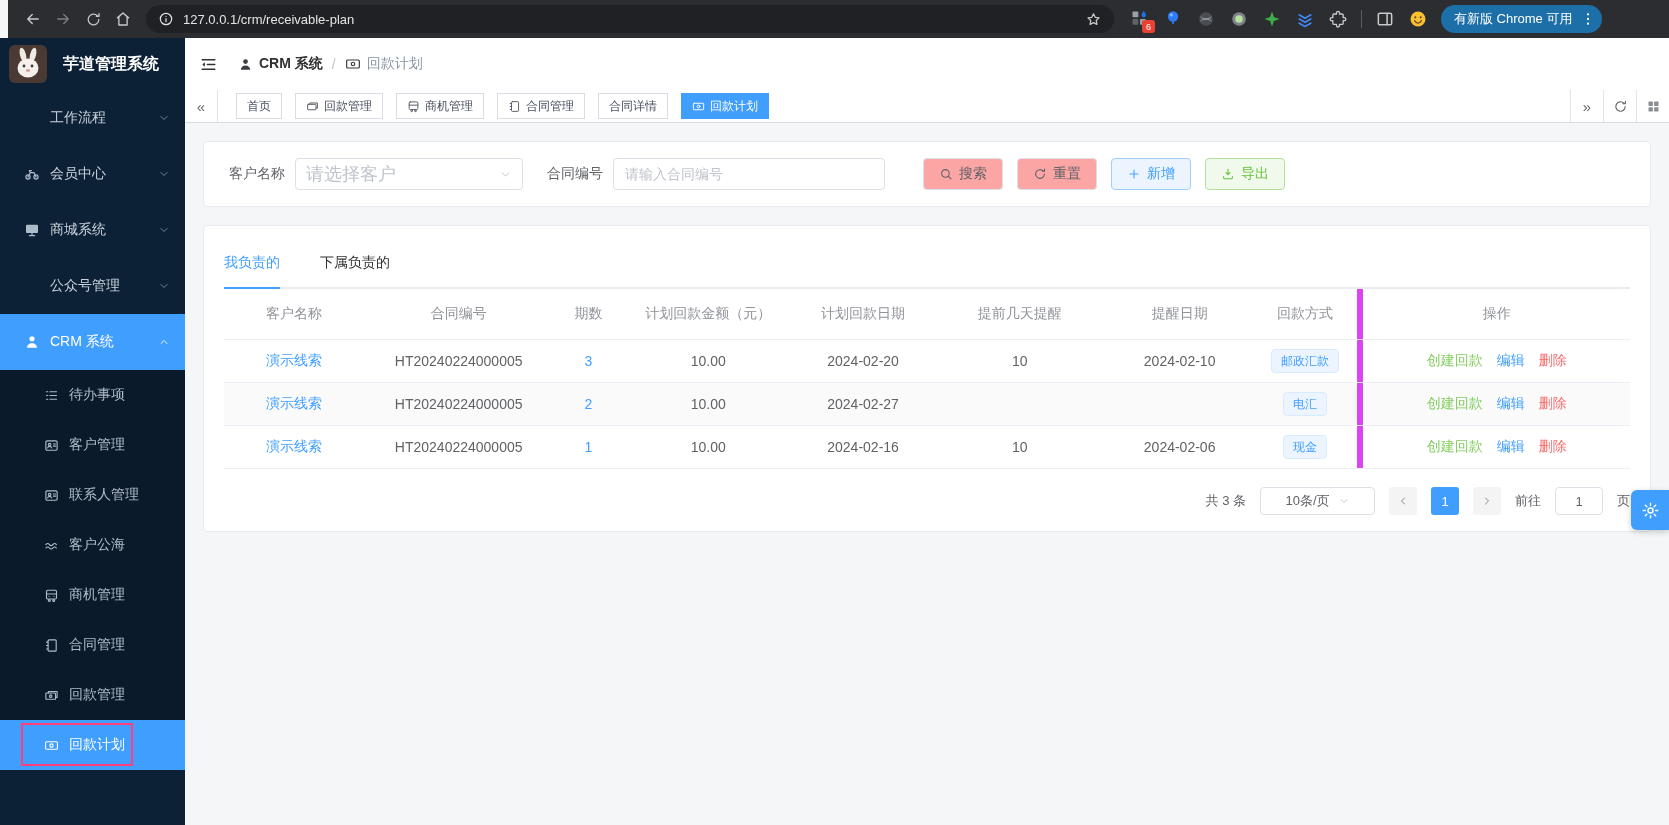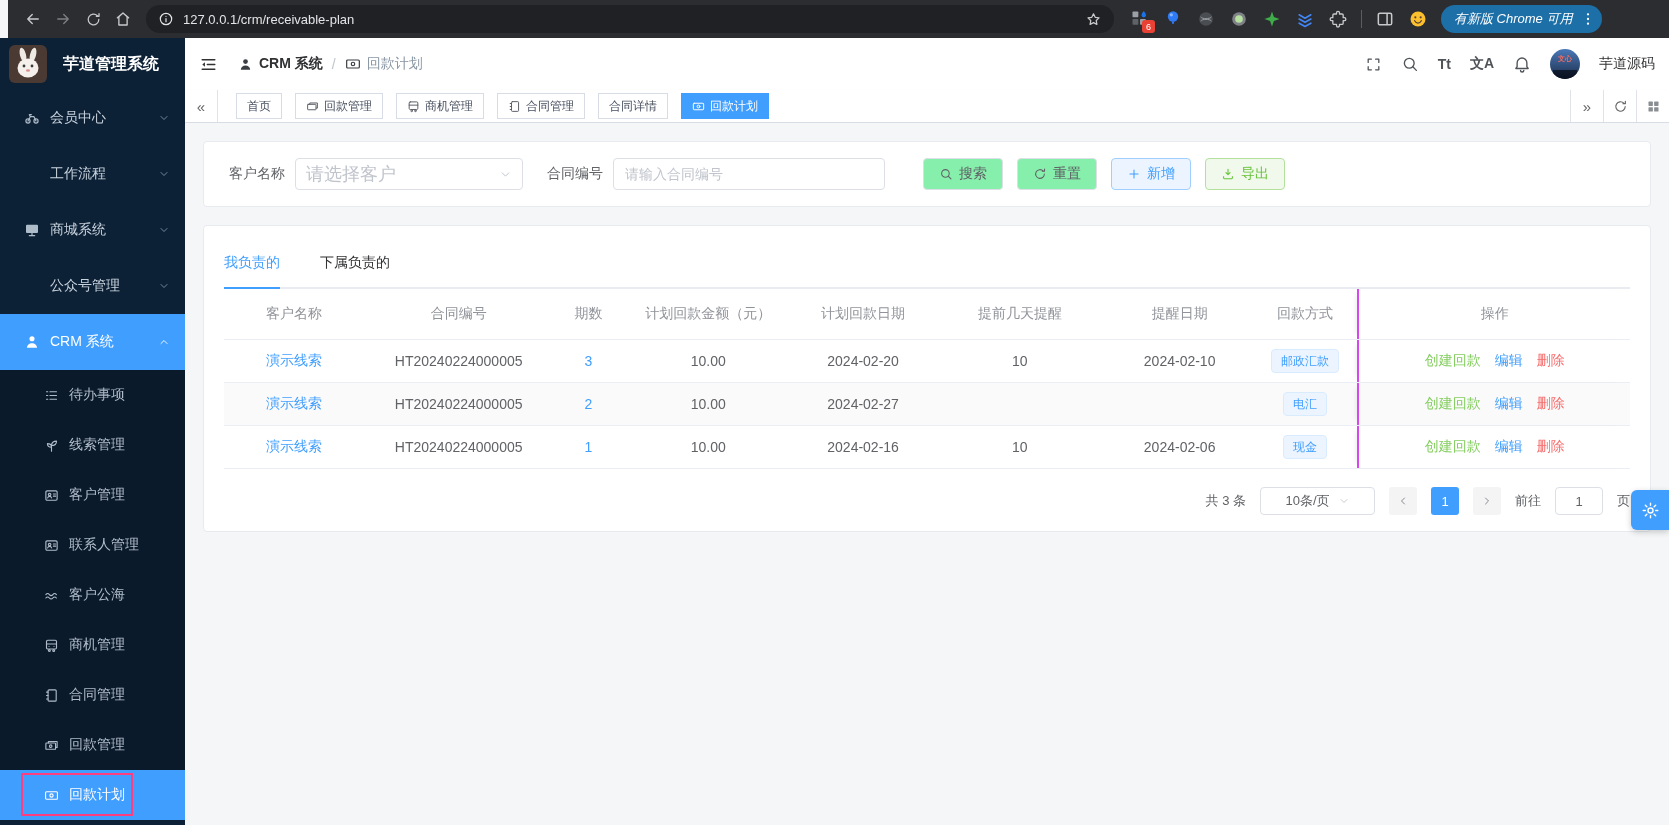--- a/index.html
+++ b/index.html
@@ -16,21 +16,21 @@
     display:flex; align-items:center; padding:0 12px; gap:9px; color:#e3e4e6; font-size:13px; flex:none; }
   .url-text { white-space:nowrap; }
   .pill-star { margin-left:auto; color:#c8c9cb; }
   .ext-area { display:flex; align-items:center; gap:13px; margin-left:16px; }
   .ext { position:relative; width:20px; height:20px; flex:none; }
   .ext svg { width:20px; height:20px; }
   .ext-badge { position:absolute; right:-5px; bottom:-4px; min-width:13px; height:13px; background:#e94235;
     color:#fff; font-size:9px; border-radius:3px; display:flex; align-items:center; justify-content:center; padding:0 2px; }
   .bar-sep { width:1px; height:18px; background:#5b5d61; }
   .update-pill { height:28px; background:#1d6fa8; border-radius:14px; color:#fff; font-size:13px;
-    display:flex; align-items:center; padding:0 6px 0 13px; gap:8px; white-space:nowrap;font-style:italic; }
+    display:flex; align-items:center; padding:0 6px 0 13px; gap:8px; white-space:nowrap; }
 
   
   .sidebar { position:absolute; top:38px; left:0; width:185px; height:787px; background:#0d2136; overflow:hidden; }
   .logo-row { height:52px; display:flex; align-items:center; padding:0 9px; gap:16px; }
   .logo-img { width:38px; height:38px; flex:none; }
   .app-title { color:#fff; font-size:16px; font-weight:bold; white-space:nowrap; }
   .menu-item { height:56px; display:flex; align-items:center; padding:0 15px 0 24px; color:#c9d3de; font-size:14px; cursor:pointer; }
   .menu-item .slot { width:16px; height:16px; margin-right:10px; flex:none; color:#aebbc9; }
   .menu-item .chev { margin-left:auto; color:#8291a3; }
   .menu-item.active { background:#409eff; color:#fff; }
@@ -79,41 +79,41 @@
   .card { background:#fff; border:1px solid #e7eaee; border-radius:4px; }
   .filter-card { height:66px; display:flex; align-items:center; padding:0 25px; }
   .f-label { font-size:14px; color:#606266; white-space:nowrap; }
   .f-select { width:228px; height:32px; border:1px solid #dcdfe6; border-radius:4px; margin-left:10px;
     display:flex; align-items:center; padding:0 10px; cursor:pointer; }
   .placeholder { color:#c0c4cc; font-size:18px; }
   .f-select .chev { margin-left:auto; color:#c0c4cc; }
   .f-input { width:272px; height:32px; border:1px solid #dcdfe6; border-radius:4px; margin-left:10px;
     padding:0 11px; font-size:14px; color:#606266; outline:none; font-family:inherit; }
   .f-input::placeholder { color:#c0c4cc; }
-  .btn { height:32px; border-radius:4px; border:1px solid #dcdfe6; background:#86efac; color:#606266;
+  .btn { height:32px; border-radius:4px; border:1px solid #dcdfe6; background:#fca5a5; color:#606266;
     font-size:14px; display:inline-flex; align-items:center; gap:6px; padding:0 15px; cursor:pointer; white-space:nowrap; font-family:inherit; }
   .btn-search { margin-left:38px; }
   .btn-reset { margin-left:14px; }
   .btn-add { margin-left:14px; background:#ecf5ff; border-color:#a0cfff; color:#409eff; }
   .btn-export { margin-left:14px; background:#f0f9eb; border-color:#b3e19d; color:#67c23a; }
 
   .table-card { margin-top:18px; padding:0 20px 16px; }
   .panel-tabs { padding-top:28px; display:flex; gap:40px; border-bottom:2px solid #e8ebf0; }
   .p-tab { font-size:14px; color:#303133; padding-bottom:15px; position:relative; cursor:pointer; }
   .p-tab.active { color:#409eff; }
   .p-tab.active::after { content:''; position:absolute; left:0; right:0; bottom:-2px; height:2px; background:#409eff; }
 
   .tr { display:flex; align-items:stretch; border-bottom:1px solid #ebeef5; }
   .cell { display:flex; align-items:center; justify-content:center; font-size:14px; color:#606266; }
   .thr .cell { color:#909399; height:50px; }
   .tdr .cell { height:42px; }
   .tdr.stripe { background:#fafafa; }
   .c1{width:140px}.c2{width:190px}.c3{width:70px}.c4{width:170px}.c5{width:140px}
   .c6{width:174px}.c7{width:146px}.c8{width:105px}
-  .c9{width:273px; border-left:2px solid #d946ef; box-shadow:-5px 0 6px -5px rgba(0,0,0,.10);}
+  .c9{width:273px; border-left:6px solid #d946ef; box-shadow:-5px 0 6px -5px rgba(0,0,0,.10);}
   .link { color:#409eff; font-weight:500; cursor:pointer; }
   .tag { height:24px; background:#ecf5ff; border:1px solid #d9ecff; color:#409eff; border-radius:4px;
     font-size:12px; display:inline-flex; align-items:center; padding:0 9px; }
   .acts { display:flex; gap:14px; }
   .act { font-size:14px; font-weight:500; cursor:pointer; }
   .act-create { color:#85ce61; }
   .act-edit { color:#409eff; }
   .act-delete { color:#f56c6c; }
 
   .pager { display:flex; align-items:center; justify-content:flex-end; margin-top:18px; gap:14px; }
@@ -251,33 +251,33 @@
         <ellipse cx="19" cy="23" rx="10.5" ry="9.5" fill="#f5f0ec"></ellipse>
         <circle cx="15" cy="21" r="1.4" fill="#3a3a3a"></circle>
         <circle cx="23" cy="21" r="1.4" fill="#3a3a3a"></circle>
         <ellipse cx="19" cy="25.5" rx="2.1" ry="1.2" fill="#d99090"></ellipse>
       </svg>
     </div>
     <span class="app-title">芋道管理系统</span>
   </div>
   <nav>
     <div class="menu-item">
+      <span class="slot"></span>
+      <span>工作流程</span>
+      <svg class="ic chev" width="12" height="12" viewBox="0 0 24 24">
+          <path d="M6 9l6 6 6-6"></path>
+        </svg>
+    </div>
+    <div class="menu-item">
       <svg class="ic slot" viewBox="0 0 24 24">
           <circle cx="6" cy="16.5" r="3.1"></circle>
           <circle cx="18" cy="16.5" r="3.1"></circle>
           <path d="M6 16.5l3.5-6.5h5.5l3 6.5M9.5 10L8 7h3"></path>
         </svg>
       <span>会员中心</span>
-      <svg class="ic chev" width="12" height="12" viewBox="0 0 24 24">
-          <path d="M6 9l6 6 6-6"></path>
-        </svg>
-    </div>
-    <div class="menu-item">
-      <span class="slot"></span>
-      <span>工作流程</span>
       <svg class="ic chev" width="12" height="12" viewBox="0 0 24 24">
           <path d="M6 9l6 6 6-6"></path>
         </svg>
     </div>
     <div class="menu-item">
       <svg class="ic slot" viewBox="0 0 24 24">
           <rect x="3" y="4" width="18" height="12.5" rx="1.5" fill="currentColor" stroke="none"></rect>
           <path d="M12 17v3.5M8 20.5h8"></path>
         </svg>
       <span>商城系统</span>
@@ -306,28 +306,20 @@
     <div class="submenu">
       <div class="submenu-item">
         <svg class="ic slot" viewBox="0 0 24 24">
             <path d="M9.5 6h10.5M9.5 12h10.5M9.5 18h10.5"></path>
             <path d="M4 6h2M4 12h2M4 18h2"></path>
           </svg>
         <span>待办事项</span>
       </div>
       <div class="submenu-item">
         <svg class="ic slot" viewBox="0 0 24 24">
-            <path d="M12 21v-9"></path>
-            <path d="M12 12c0-4.5 3-7 8-7 0 4.5-3 7-8 7z"></path>
-            <path d="M12 14.5c0-3.5-2.3-5.5-6.5-5.5 0 3.5 2.3 5.5 6.5 5.5z"></path>
-          </svg>
-        <span>线索管理</span>
-      </div>
-      <div class="submenu-item">
-        <svg class="ic slot" viewBox="0 0 24 24">
             <rect x="3" y="4.5" width="18" height="15" rx="2"></rect>
             <circle cx="9" cy="10.5" r="2"></circle>
             <path d="M5.8 15.8c.6-1.6 1.8-2.5 3.2-2.5s2.6.9 3.2 2.5"></path>
             <path d="M15 9.5h3.5M15 13h3.5"></path>
           </svg>
         <span>客户管理</span>
       </div>
       <div class="submenu-item">
         <svg class="ic slot" viewBox="0 0 24 24">
             <rect x="3" y="4.5" width="18" height="15" rx="2"></rect>
@@ -393,40 +385,20 @@
           <circle cx="12" cy="7.2" r="3.8" fill="currentColor" stroke="none"></circle>
           <path d="M4.5 20.5c0-4.1 3.4-6.8 7.5-6.8s7.5 2.7 7.5 6.8z" fill="currentColor" stroke="none"></path>
         </svg>
       <span class="bc-section">CRM 系统</span>
       <span class="bc-sep">/</span>
       <svg class="ic bc-ic" width="16" height="16" viewBox="0 0 24 24">
           <rect x="2.5" y="6" width="19" height="12" rx="1.5"></rect>
           <circle cx="12" cy="12" r="2.6"></circle>
         </svg>
       <span class="bc-page">回款计划</span>
-    </div>
-    <div class="header-right">
-      <svg class="ic" width="17" height="17" viewBox="0 0 24 24">
-          <path d="M9 4.5H4.5V9M15 4.5h4.5V9M19.5 15v4.5H15M9 19.5H4.5V15"></path>
-        </svg>
-      <svg class="ic" width="18" height="18" viewBox="0 0 24 24">
-          <circle cx="11" cy="11" r="6.5"></circle>
-          <path d="M15.8 15.8l4.7 4.7"></path>
-        </svg>
-      <span class="txt-ic">Tt</span>
-      <span class="txt-ic">文A</span>
-      <svg class="ic" width="18" height="18" viewBox="0 0 24 24">
-          <path d="M18.5 15.5v-5a6.5 6.5 0 1 0-13 0v5L3.8 18h16.4z"></path>
-          <path d="M10 20.5a2.2 2.2 0 0 0 4.4 0"></path>
-        </svg>
-      <div class="avatar">
-        <span class="av-txt">文心</span>
-        <span class="sky"></span>
-      </div>
-      <span class="user-name">芋道源码</span>
     </div>
   </div>
 
   <div class="tab-bar">
     <div class="tb-side tb-left">«</div>
     <div class="tabs-scroll">
       <div class="tv-tab">
         <span>首页</span>
       </div>
       <div class="tv-tab">

